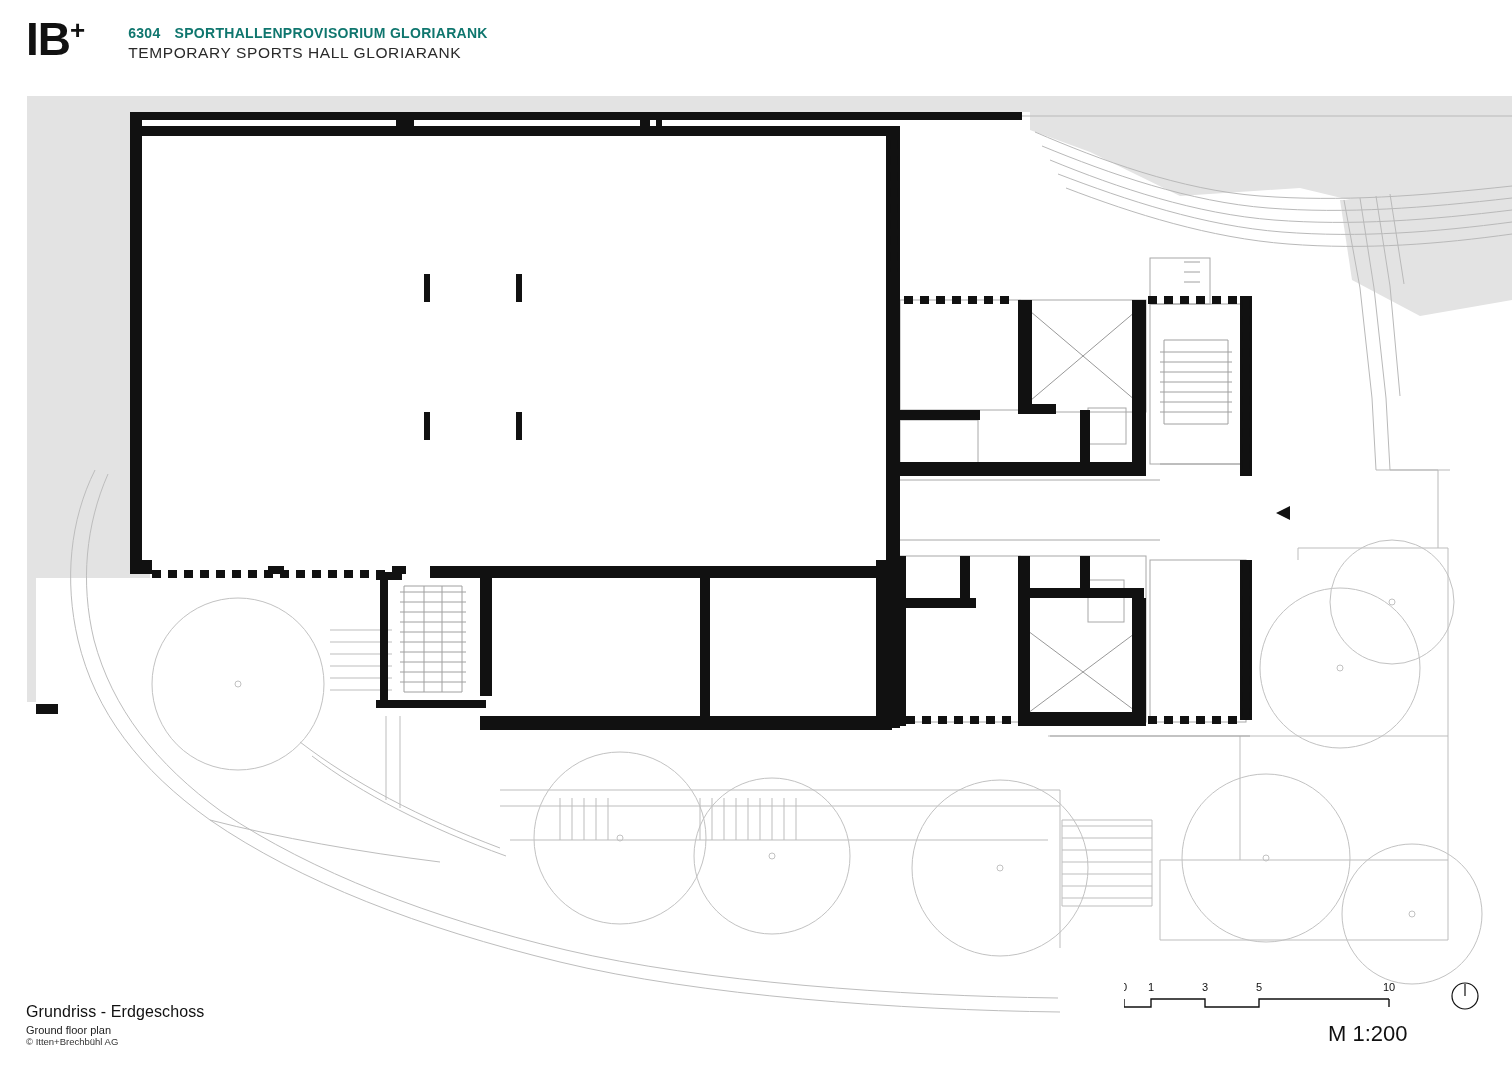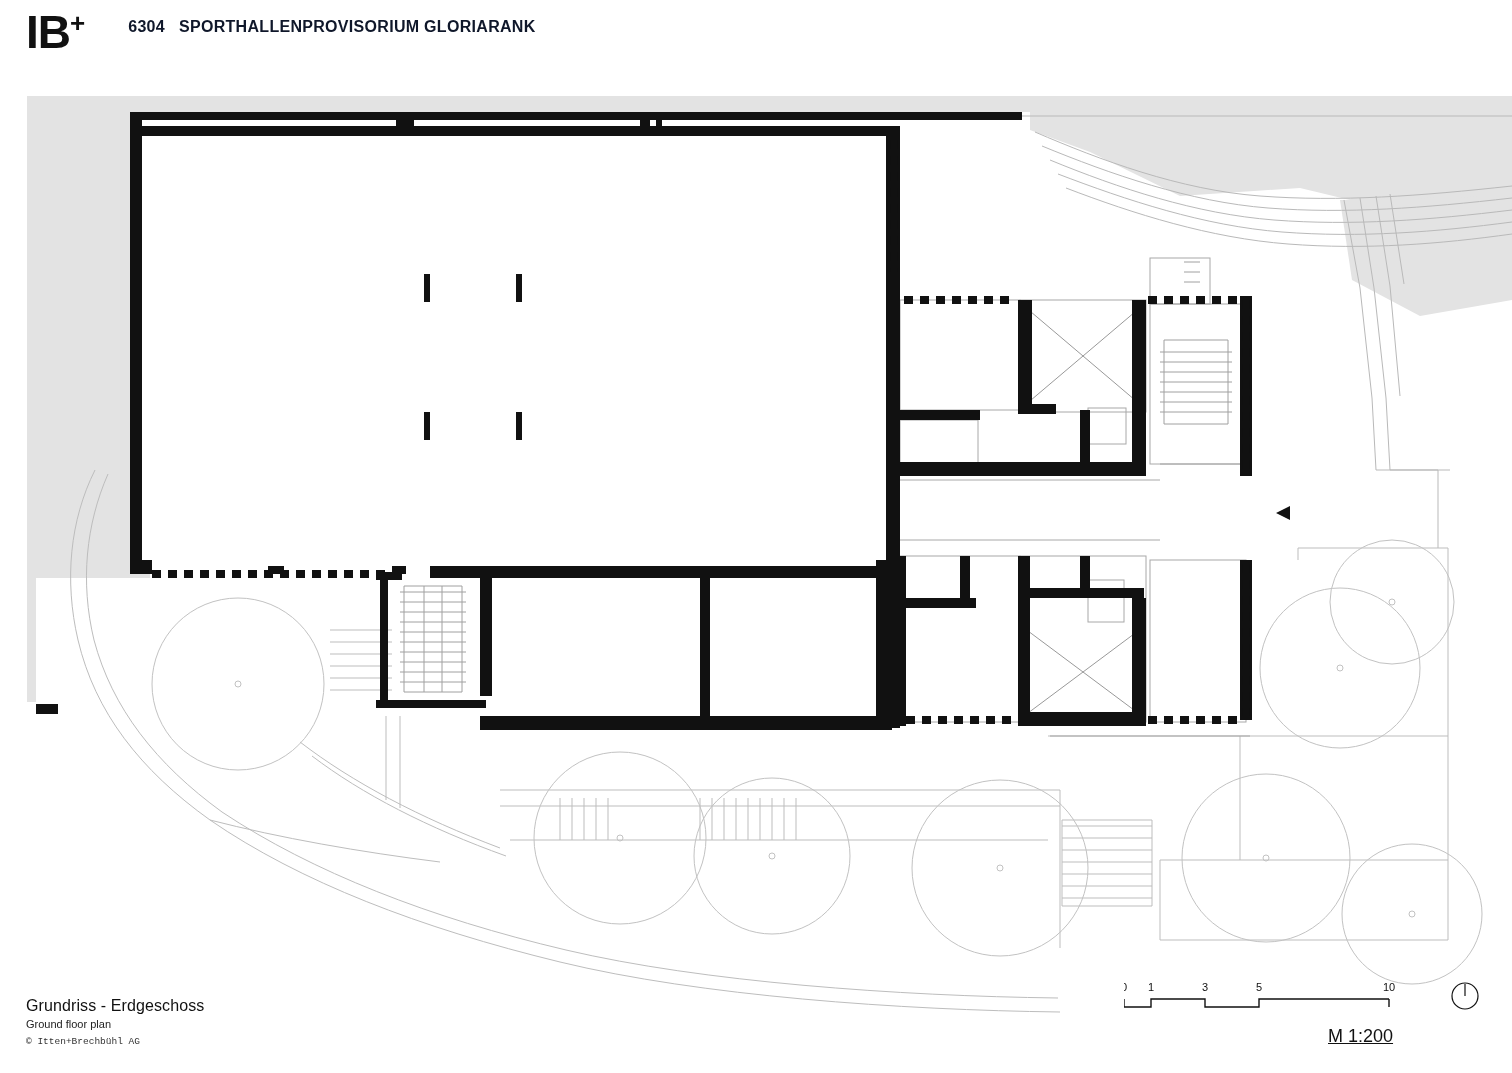--- a/index.html
+++ b/index.html
@@ -12,21 +12,21 @@
     height: 1073px;
     position: relative;
     overflow: hidden;
     font-family: "Liberation Sans", sans-serif;
     color: #1a1a1a;
   }
 
   
   .header {
     position: absolute;
-    top: 10px;
+    top: 17px;
     left: 26px;
     display: flex;
     align-items: flex-start;
   }
   .logo {
     font-family: "Liberation Sans", sans-serif;
     font-weight: bold;
     font-size: 46px;
     line-height: 44px;
     letter-spacing: -1px;
@@ -37,24 +37,24 @@
   .logo .plus {
     font-size: 26px;
     vertical-align: super;
     line-height: 26px;
   }
   .title-block {
     margin-left: 40px;
     padding-top: 8px;
   }
   .title-line1 {
-    font-size: 16px;
+    font-size: 14px;
     font-weight: bold;
     letter-spacing: 0.3px;
-    color: #0f172a;
+    color: #0f766e;
     white-space: nowrap;
     text-align: right;
   }
   .title-line1 .num {
     margin-right: 14px;
   }
   .title-line2 {
     font-size: 15.5px;
     font-weight: normal;
     letter-spacing: 0.6px;
@@ -76,40 +76,37 @@
     letter-spacing: 0.1px;
   }
   .footer-sub {
     font-size: 11px;
     color: #222;
     margin-top: 3px;
   }
   .footer-copy {
     font-size: 9.5px;
     color: #333;
-    margin-top: 6px;
-    font-family: Liberation Mono, monospace;
   }
 
   
   .scalebar {
     position: absolute;
     left: 1124px;
     bottom: 58px;
     width: 276px;
     height: 34px;
   }
   .scalebar svg { display: block; }
   .scale-text {
     position: absolute;
     left: 1328px;
     bottom: 26px;
-    font-size: 18px;
+    font-size: 22px;
     color: #111;
-    text-decoration: underline;
   }
 
   
   .north {
     position: absolute;
     left: 1450px;
     bottom: 62px;
     width: 30px;
     height: 30px;
   }
@@ -128,20 +125,21 @@
 <body>
 
 <div class="header">
   <div class="logo">
     <span>IB</span><span class="plus">+</span>
   </div>
   <div class="title-block">
     <div class="title-line1">
       <span class="num">6304</span><span>SPORTHALLENPROVISORIUM GLORIARANK</span>
     </div>
+    <div class="title-line2">TEMPORARY SPORTS HALL GLORIARANK</div>
   </div>
 </div>
 
 <svg id="plan" width="1512" height="1073" viewBox="0 0 1512 1073">
 
   <g>
     <path d="M27,96 L1512,96 L1512,120 L1030,120 L1030,112 L130,112 L130,560 L150,560 L150,575
              L35,575 L35,700 L27,700 Z" fill="#e3e3e3"></path>
     <path d="M1030,96 L1512,96 L1512,200 L1400,212 L1300,188 L1180,196 L1090,152 L1030,130 Z" fill="#e3e3e3"></path>
     <path d="M27,96 L130,96 L130,560 L150,560 L150,578 L36,578 L36,702 L27,702 Z" fill="#e3e3e3"></path>

